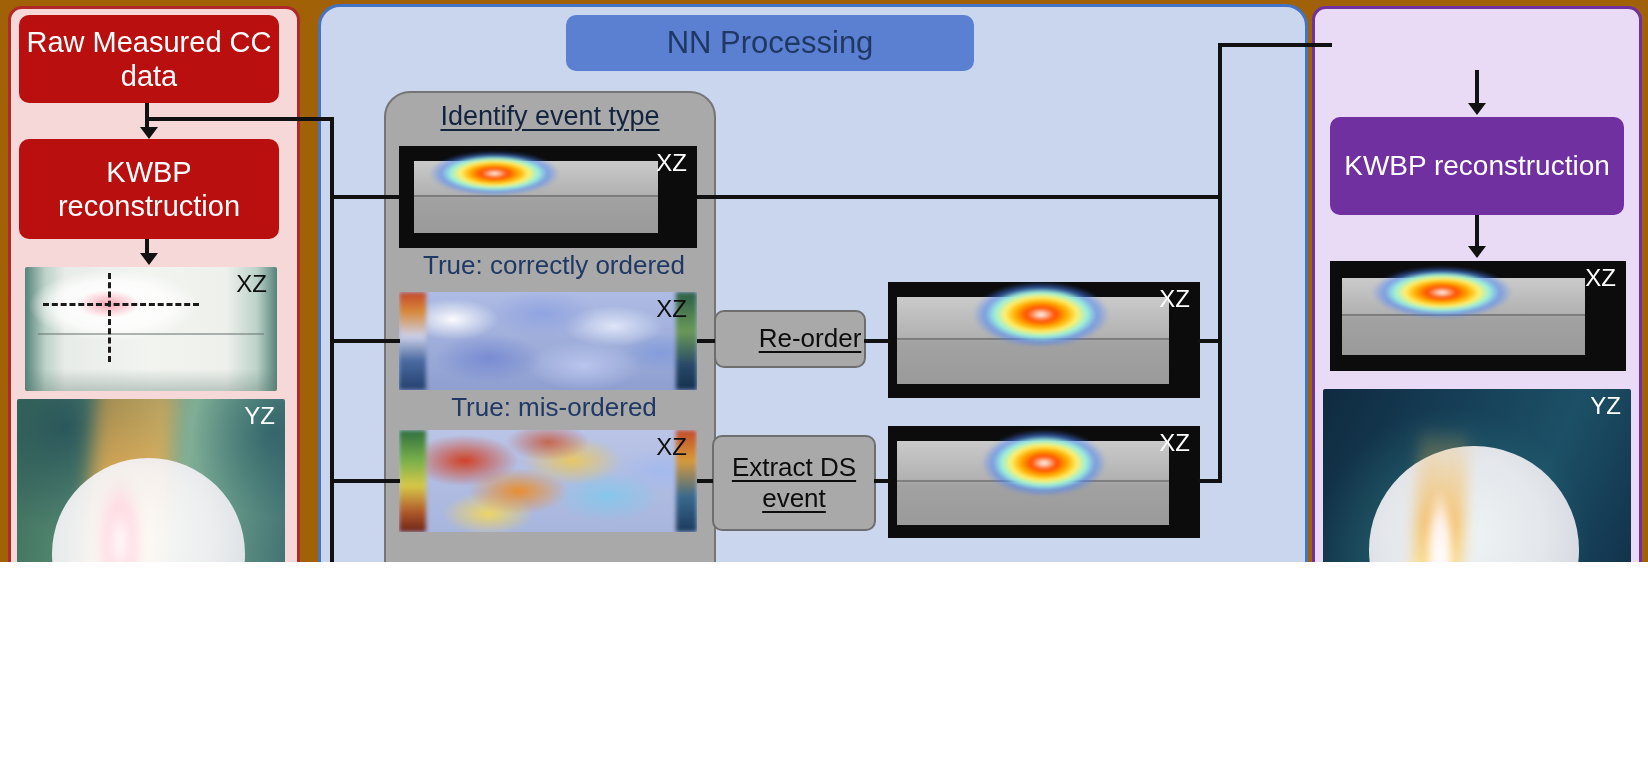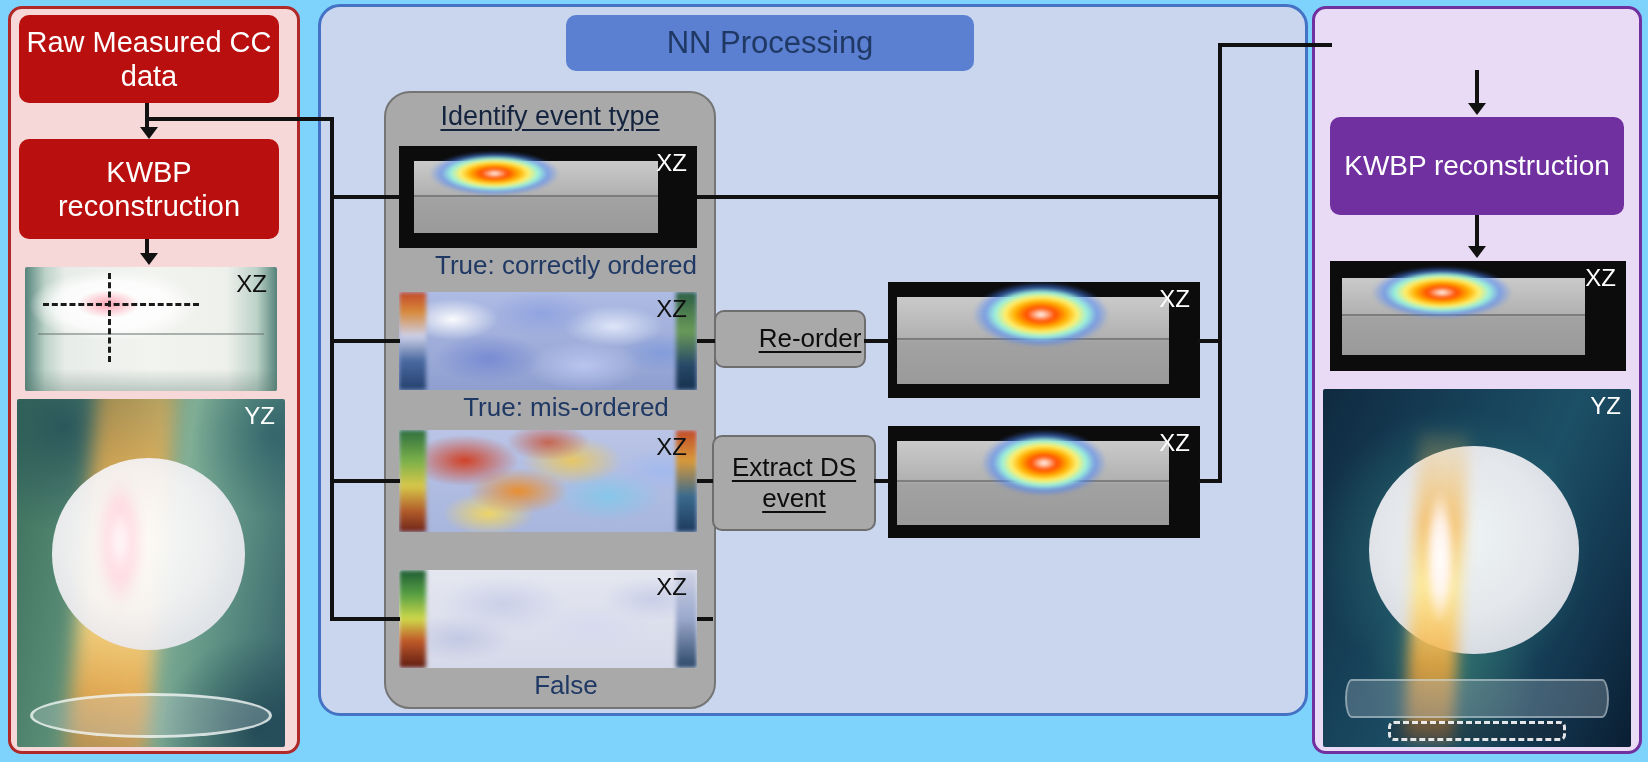--- a/index.html
+++ b/index.html
@@ -1,33 +1,33 @@
 <!DOCTYPE html>
 <html style="--left-accent: #b02828; --left-box: #ba0f0f; --left-bg: #f6d8d8; --nn-accent: #4472c4; --nn-box: #5b7fd1; --nn-bg: #c9d6ee; --nn-title-text: #1f3864; --gray-node: #a9a9a9; --right-accent: #7030a0; --right-bg: #e9daf5; --caption-text: #1f3864; --connector: #111111;"><head>
 <meta charset="utf-8">
 <style>
   * { margin:0; padding:0; box-sizing:border-box; }
   html,body { background:#ffffff; font-family:"Liberation Sans", sans-serif; }
-  #canvas { position:relative; width:1648px; height:762px; background:#7dd3fc; overflow:hidden; }
+  #canvas { position:relative; width:1648px; height:562px; background:#a16207; overflow:hidden; }
 
   .panel { position:absolute; }
   #left-panel  { left:8px;  top:6px; width:292px; height:748px; background:var(--left-bg,#f6d8d8);  border:3px solid var(--left-accent,#b02828);  border-radius:14px; }
   #nn-panel    { left:318px; top:4px; width:990px; height:712px; background:var(--nn-bg,#c9d6ee);   border:3px solid var(--nn-accent,#4472c4);   border-radius:22px; }
   #right-panel { left:1312px; top:6px; width:330px; height:748px; background:var(--right-bg,#e9daf5); border:3px solid var(--right-accent,#7030a0); border-radius:14px; }
 
   .rbox { position:absolute; border-radius:10px; display:flex; align-items:center; justify-content:center; text-align:center; color:#fff; line-height:1.18; }
   .red    { background:var(--left-box,#ba0f0f); font-size:29px; }
   .purple { background:var(--right-accent,#7030a0); font-size:28px; }
   .blue   { background:var(--nn-box,#5b7fd1); color:var(--nn-title-text,#1f3864); font-size:31px; }
 
   .gray-container { position:absolute; background:var(--gray-node,#a9a9a9); border:2px solid #757575; border-radius:26px; }
   .gbtn { position:absolute; background:var(--gray-node,#a9a9a9); border:2px solid #6e6e6e; border-radius:10px; display:flex; align-items:center; justify-content:center; color:#0d0d0d; font-size:26px; text-align:center; line-height:1.2;padding-left:40px; }
   .ul { text-decoration:underline; text-underline-offset:4px; }
   .klabel { position:absolute; top:8px; left:0; width:100%; text-align:center; color:#14243f; font-size:27px; }
-  .caption { position:absolute; left:16px; width:100%; text-align:center; color:var(--caption-text,#1f3864); font-size:26px; }
+  .caption { position:absolute; left:4px; width:100%; text-align:center; color:var(--caption-text,#1f3864); font-size:26px; }
 
   .det { position:absolute; background:#0c0c0c; overflow:hidden; }
   .band { position:absolute; left:5%; right:13%; top:15%; bottom:15%; background:linear-gradient(180deg,#cacaca,#b2b2b2 45%,#a2a2a2 52%,#9a9a9a); }
   .band::after { content:""; position:absolute; left:0; right:0; top:47%; height:2px; background:rgba(70,70,70,.45); }
   .band.wide { left:3%; right:10%; top:13%; bottom:12%; }
   .blob { position:absolute; border-radius:50%; filter:blur(1.5px);
     background:radial-gradient(closest-side,#ffffff 0%,#ff4e00 20%,#ffae00 36%,#fff06e 50%,#9af0dc 64%,rgba(70,130,255,.55) 78%,rgba(20,40,160,0) 95%); }
   .corner { position:absolute; top:3px; right:10px; font-size:24px; }
   .lbl-light { color:#fff; } .lbl-dark { color:#101010; }
 

